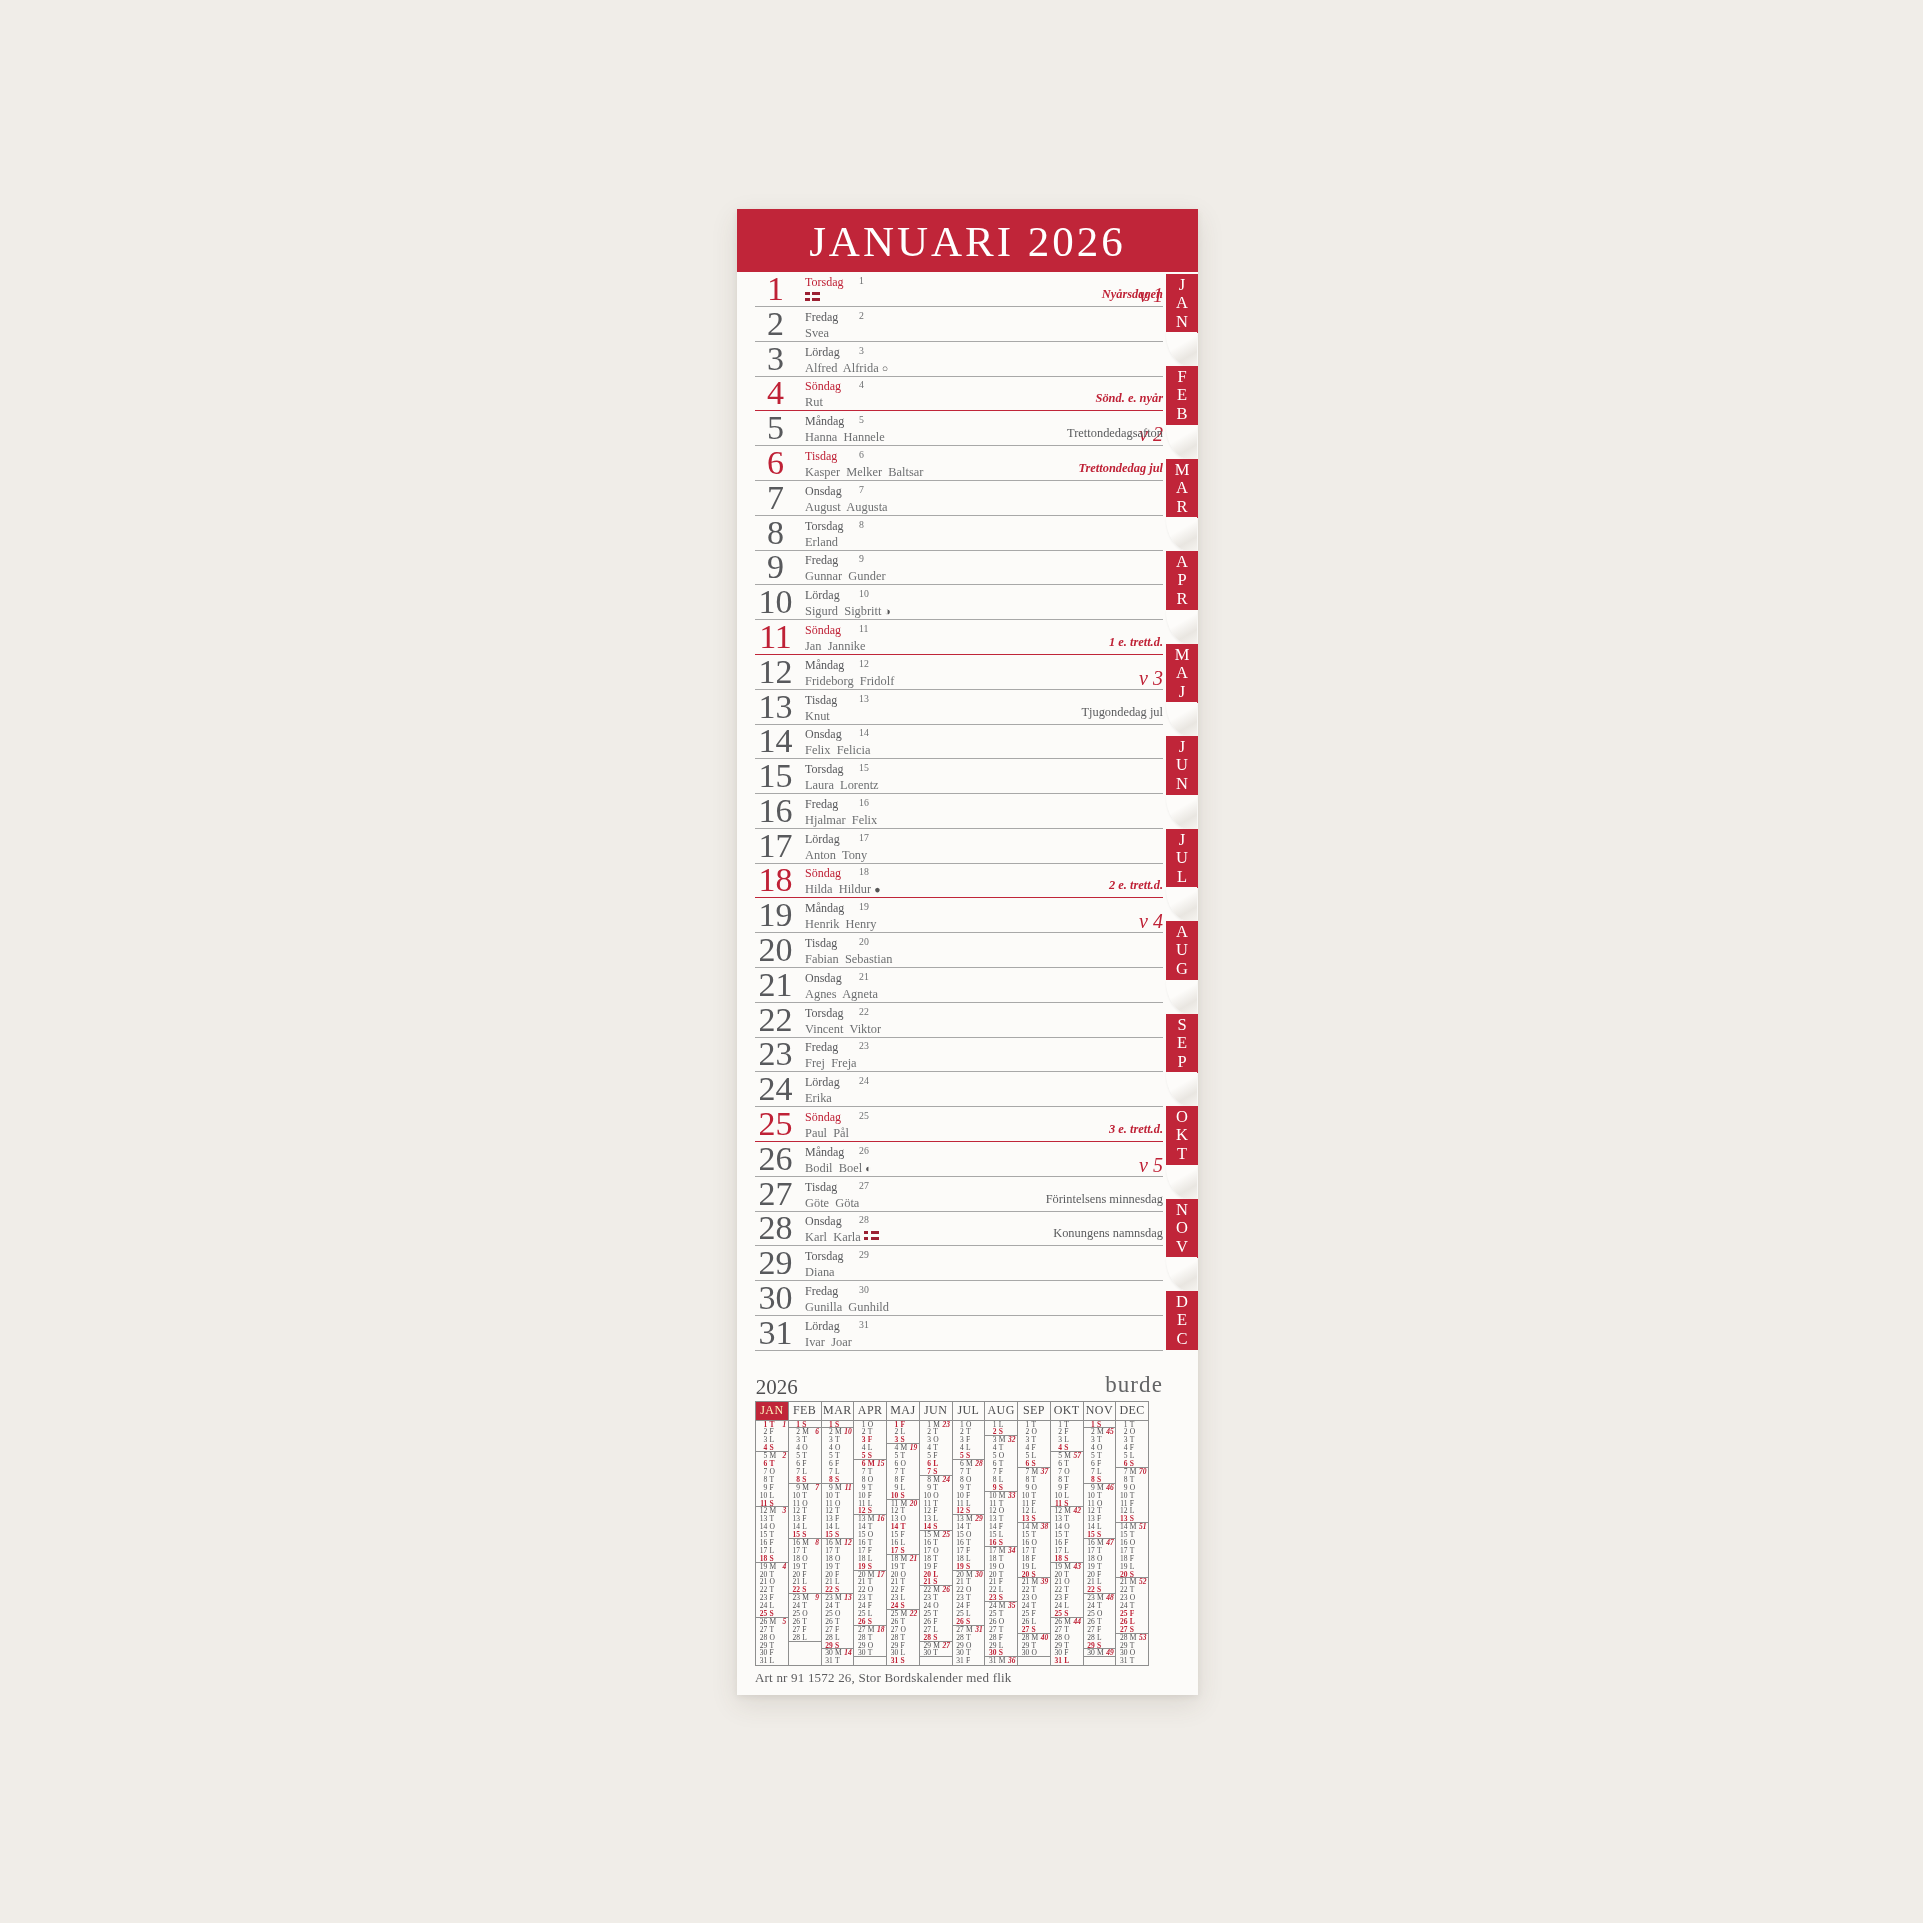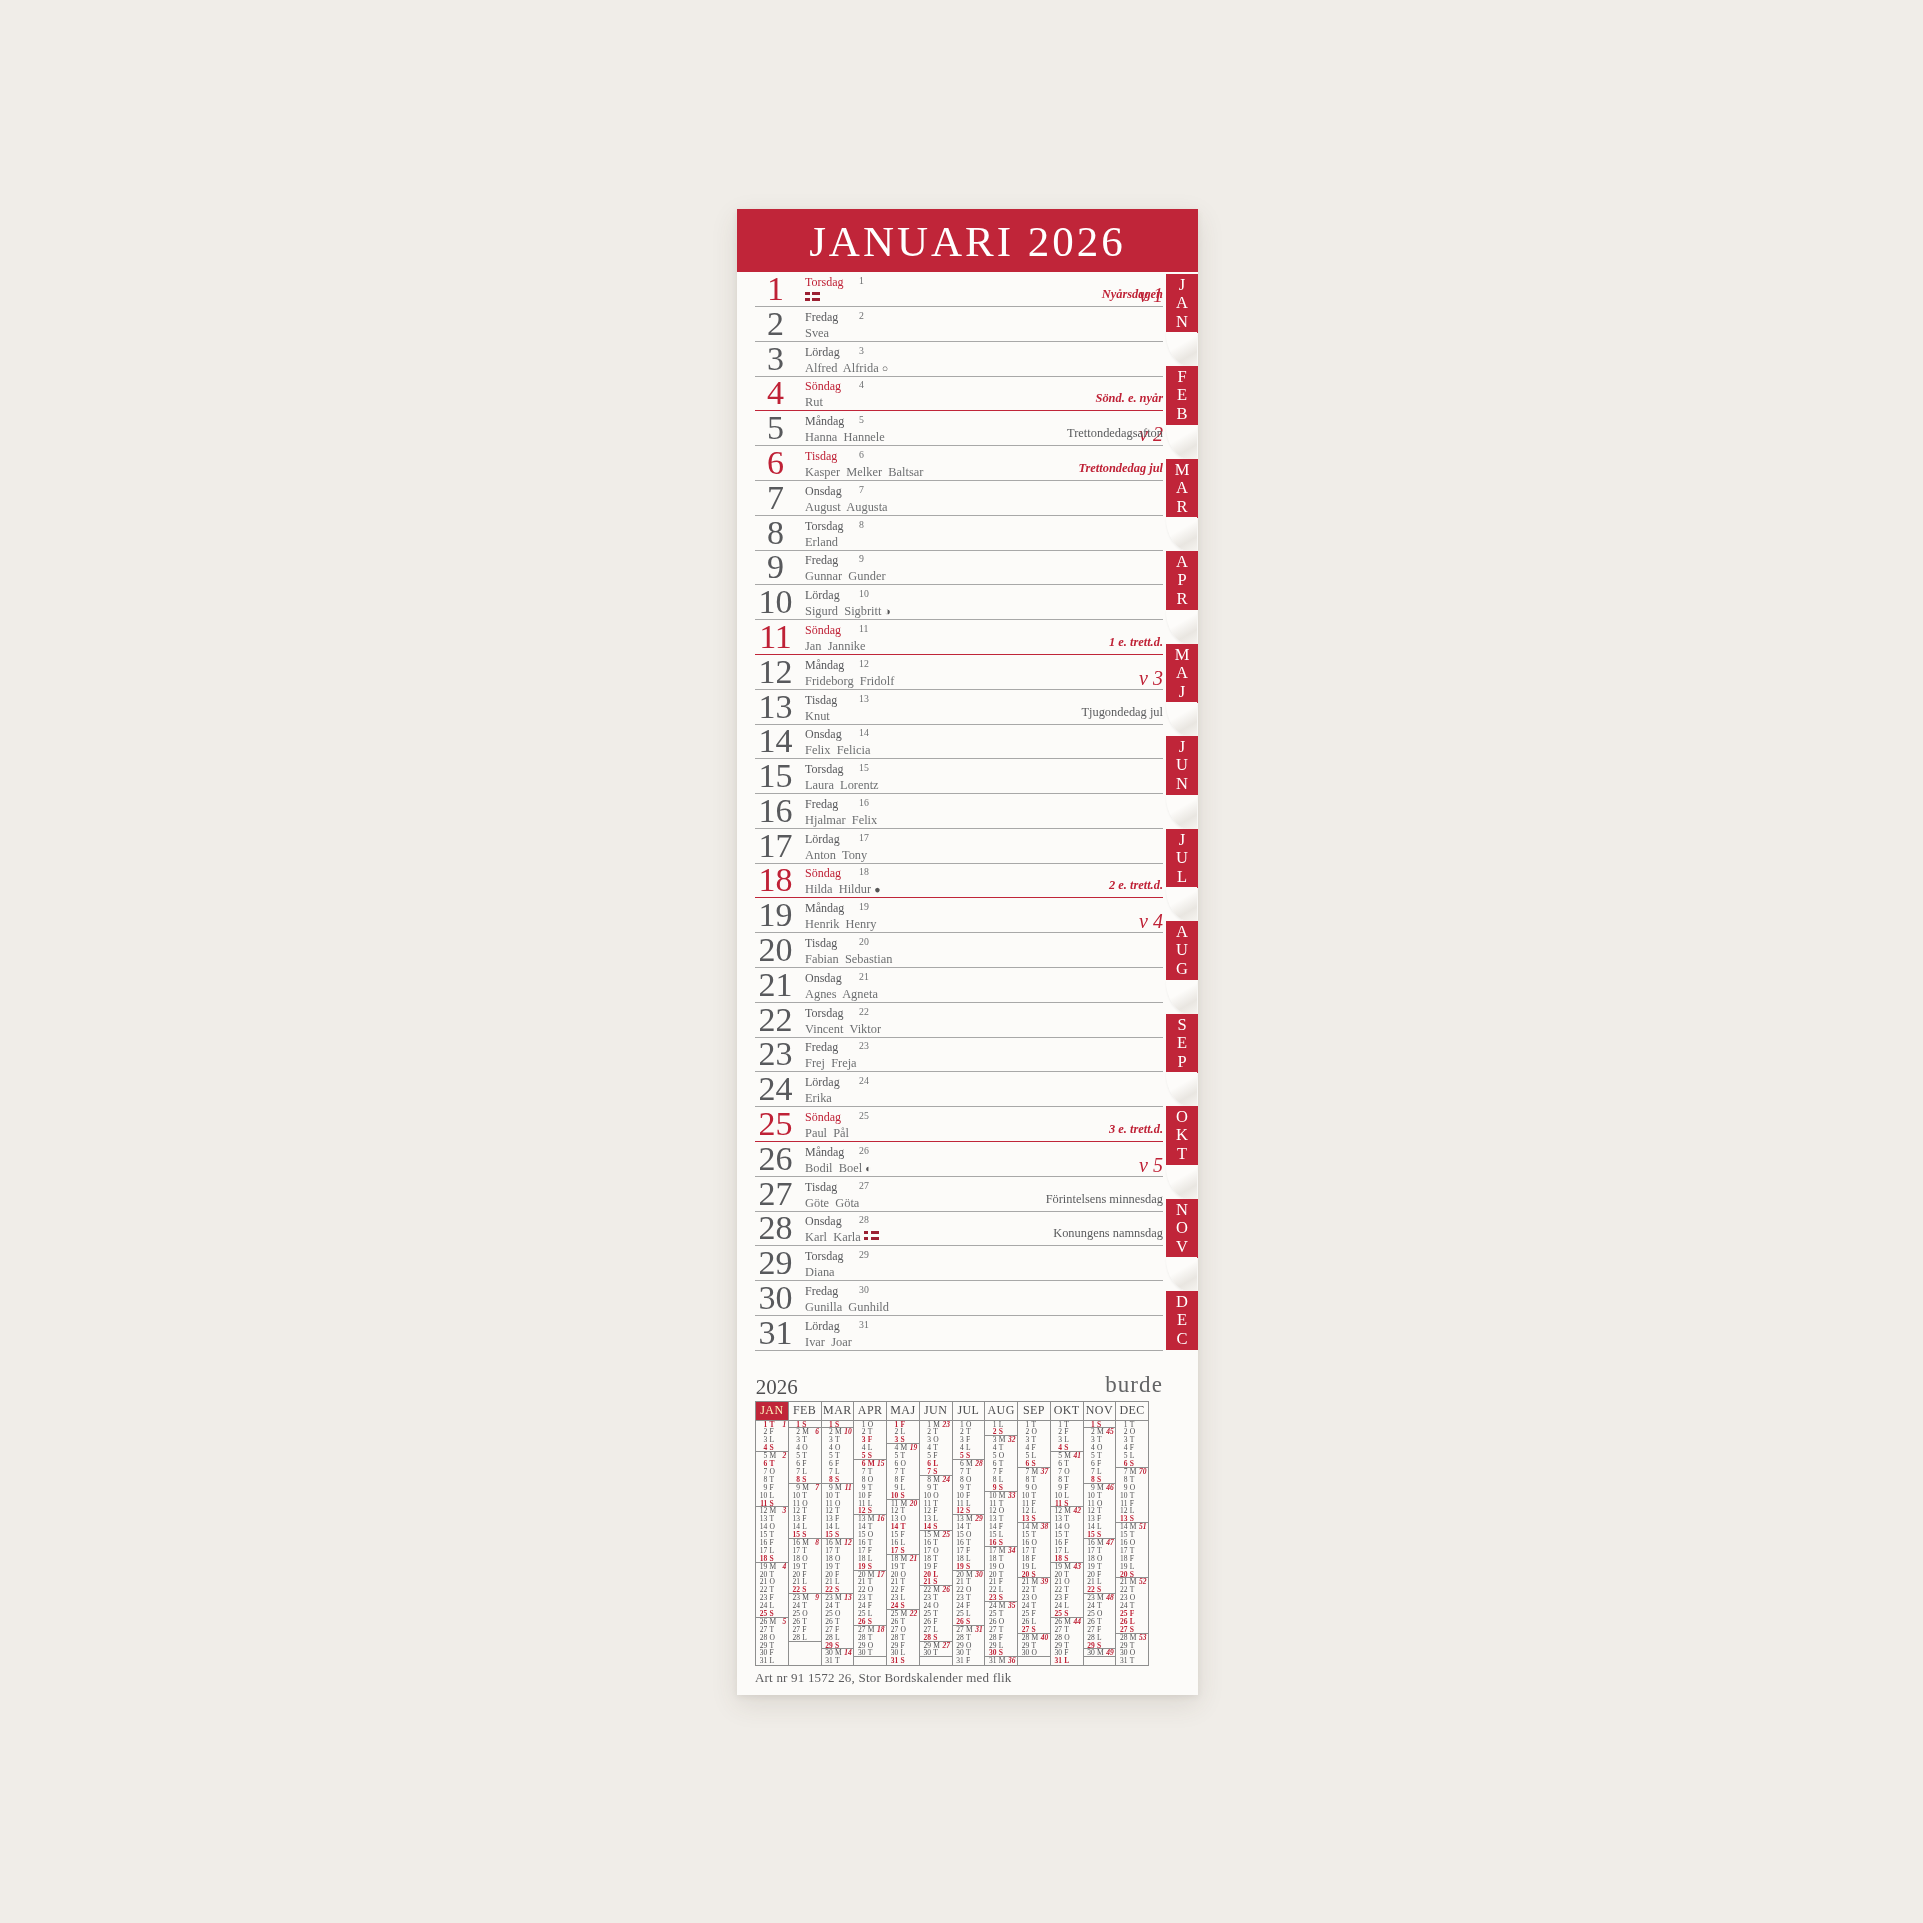--- a/index.html
+++ b/index.html
@@ -763,21 +763,21 @@
               <div class="mday msep"><span class="md-n">30</span><span class="md-l">O</span></div>
             </div>
           </div>
           <div class="mcol">
             <div class="mhead">OKT</div>
             <div class="mdays">
               <div class="mday"><span class="md-n">1</span><span class="md-l">T</span></div>
               <div class="mday"><span class="md-n">2</span><span class="md-l">F</span></div>
               <div class="mday"><span class="md-n">3</span><span class="md-l">L</span></div>
               <div class="mday msep mred"><span class="md-n">4</span><span class="md-l">S</span></div>
-              <div class="mday"><span class="md-n">5</span><span class="md-l">M</span><span class="md-w">41</span></div>
+              <div class="mday"><span class="md-n">5</span><span class="md-l">M</span><span class="md-w">57</span></div>
               <div class="mday"><span class="md-n">6</span><span class="md-l">T</span></div>
               <div class="mday"><span class="md-n">7</span><span class="md-l">O</span></div>
               <div class="mday"><span class="md-n">8</span><span class="md-l">T</span></div>
               <div class="mday"><span class="md-n">9</span><span class="md-l">F</span></div>
               <div class="mday"><span class="md-n">10</span><span class="md-l">L</span></div>
               <div class="mday msep mred"><span class="md-n">11</span><span class="md-l">S</span></div>
               <div class="mday"><span class="md-n">12</span><span class="md-l">M</span><span class="md-w">42</span></div>
               <div class="mday"><span class="md-n">13</span><span class="md-l">T</span></div>
               <div class="mday"><span class="md-n">14</span><span class="md-l">O</span></div>
               <div class="mday"><span class="md-n">15</span><span class="md-l">T</span></div>

